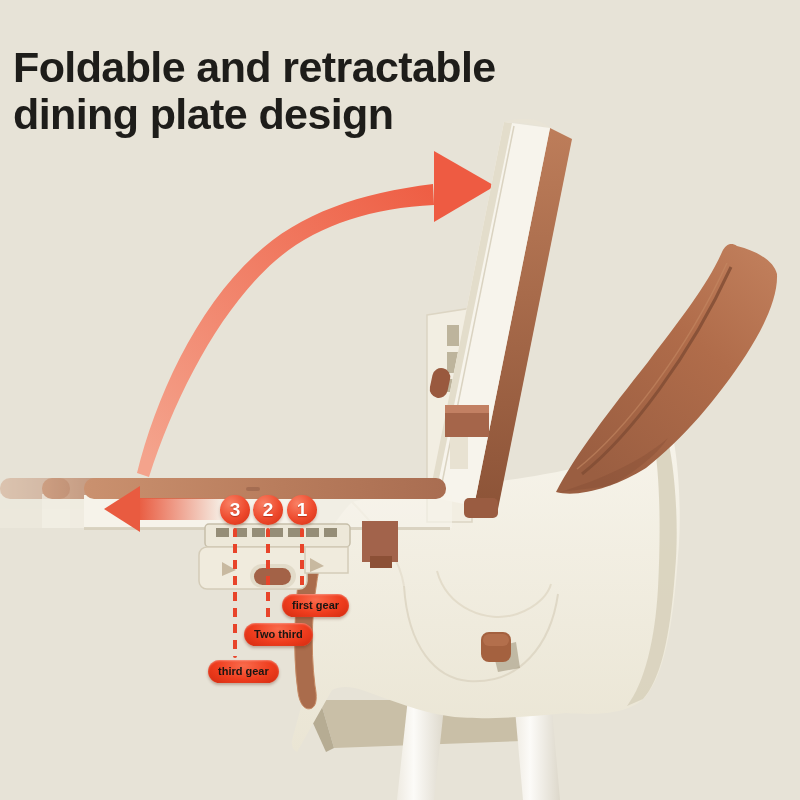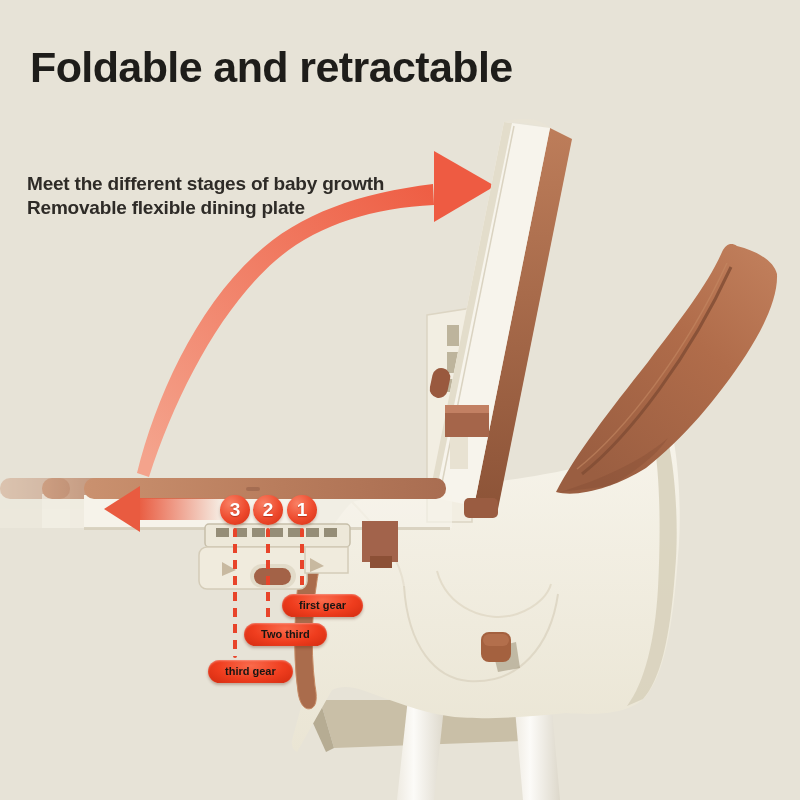--- a/index.html
+++ b/index.html
@@ -7,21 +7,21 @@
     position:relative;
     width:800px;height:800px;
     background:#E7E3D7;
     overflow:hidden;
     font-family:"Liberation Sans", sans-serif;
   }
   .stage svg.scene{position:absolute;left:0;top:0;}
 
   
   .title-block{
-    position:absolute;left:30px;top:44px;
+    position:absolute;left:13px;top:44px;
     color:#1E1D1A;font-weight:700;font-size:43px;line-height:1.09;
     letter-spacing:-0.6px;
   }
   .subtitle-block{
     position:absolute;left:27px;top:172px;
     color:#2E2B27;font-weight:700;font-size:19px;line-height:1.25;
     letter-spacing:-0.2px;
   }
 
   
@@ -40,21 +40,21 @@
   .marker-dash{
     position:absolute;width:4px;border-radius:2px;
     background:repeating-linear-gradient(180deg,#E8442A 0 9px,rgba(0,0,0,0) 9px 16px);
   }
   .md3{left:233px;top:528px;height:130px;}
   .md2{left:266px;top:528px;height:93px;}
   .md1{left:300px;top:528px;height:59px;}
 
   .marker-pill{
     position:absolute;
-    padding:6px 17px;border-radius:13px;
+    padding:6px 10px;border-radius:13px;
     background:radial-gradient(ellipse at 50% 25%, #FA6B4C 0%, #EF3D1E 55%, #D22A0F 100%);
     box-shadow:0 2px 3px rgba(90,30,10,.3), inset 0 1px 2px rgba(255,255,255,.35);
     color:#191512;font-weight:700;font-size:11px;line-height:1;
     white-space:nowrap;
   }
   .mp1{left:282px;top:594px;}
   .mp2{left:244px;top:623px;}
   .mp3{left:208px;top:660px;text-align:right;}
 </style>
 </head>
@@ -208,26 +208,23 @@
     </g>
 
     <g>
       <polygon points="104,509 140,486 140,532" fill="#E95B40"></polygon>
       <rect x="138" y="498" width="87" height="22" fill="url(#gRetract)"></rect>
     </g>
   </svg>
 
   <div class="title-block">
     <div>Foldable and retractable</div>
+    <div>dining plate design</div>
   </div>
 
-  <div class="subtitle-block">
-    <div>Meet the different stages of baby growth</div>
-    <div>Removable flexible dining plate</div>
-  </div>
 
   <div>
     <div class="marker-circle mc3">3</div>
     <div class="marker-circle mc2">2</div>
     <div class="marker-circle mc1">1</div>
 
     <div class="marker-dash md3"></div>
     <div class="marker-dash md2"></div>
     <div class="marker-dash md1"></div>
 

